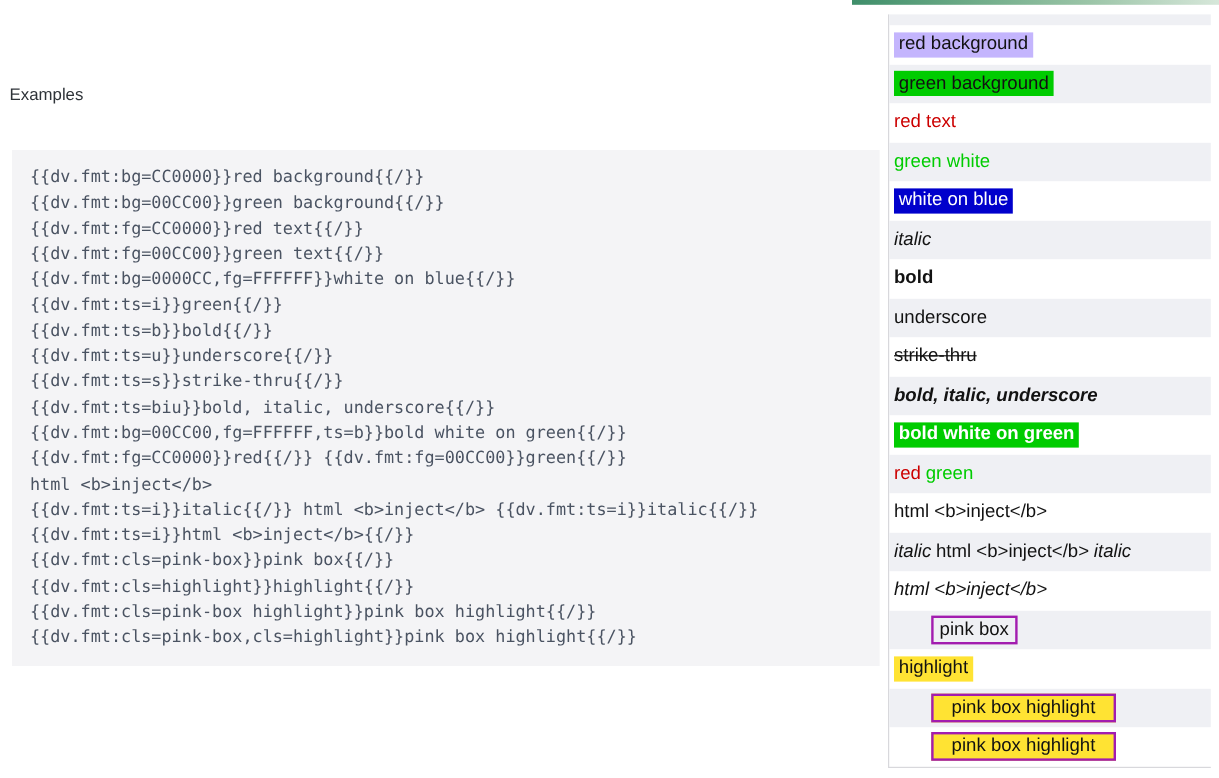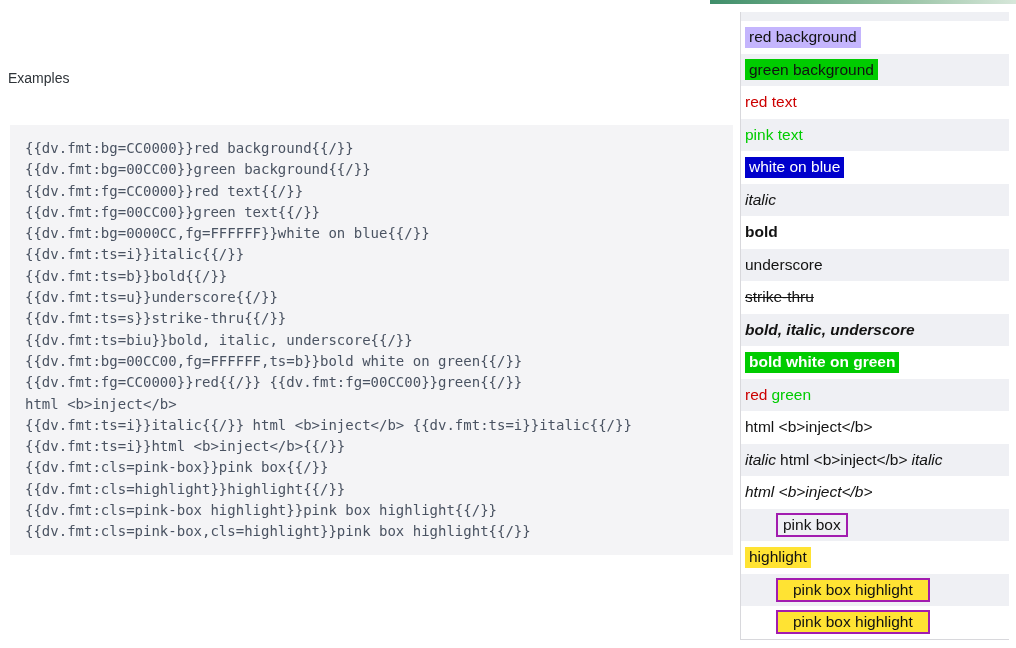--- a/index.html
+++ b/index.html
@@ -54,21 +54,21 @@
 <div class="canvas">
 
   <div class="heading">Examples</div>
 
   <div class="code">
     <div class="code-line">{{dv.fmt:bg=CC0000}}red background{{/}}</div>
     <div class="code-line">{{dv.fmt:bg=00CC00}}green background{{/}}</div>
     <div class="code-line">{{dv.fmt:fg=CC0000}}red text{{/}}</div>
     <div class="code-line">{{dv.fmt:fg=00CC00}}green text{{/}}</div>
     <div class="code-line">{{dv.fmt:bg=0000CC,fg=FFFFFF}}white on blue{{/}}</div>
-    <div class="code-line">{{dv.fmt:ts=i}}italic{{/}}</div>
+    <div class="code-line">{{dv.fmt:ts=i}}green{{/}}</div>
     <div class="code-line">{{dv.fmt:ts=b}}bold{{/}}</div>
     <div class="code-line">{{dv.fmt:ts=u}}underscore{{/}}</div>
     <div class="code-line">{{dv.fmt:ts=s}}strike-thru{{/}}</div>
     <div class="code-line">{{dv.fmt:ts=biu}}bold, italic, underscore{{/}}</div>
     <div class="code-line">{{dv.fmt:bg=00CC00,fg=FFFFFF,ts=b}}bold white on green{{/}}</div>
     <div class="code-line">{{dv.fmt:fg=CC0000}}red{{/}} {{dv.fmt:fg=00CC00}}green{{/}}</div>
     <div class="code-line">html &lt;b&gt;inject&lt;/b&gt;</div>
     <div class="code-line">{{dv.fmt:ts=i}}italic{{/}} html &lt;b&gt;inject&lt;/b&gt; {{dv.fmt:ts=i}}italic{{/}}</div>
     <div class="code-line">{{dv.fmt:ts=i}}html &lt;b&gt;inject&lt;/b&gt;{{/}}</div>
     <div class="code-line">{{dv.fmt:cls=pink-box}}pink box{{/}}</div>
@@ -85,21 +85,21 @@
     <div class="row">
       <span class="chip bg-red">red background</span>
     </div>
     <div class="row g">
       <span class="chip bg-green">green background</span>
     </div>
     <div class="row">
       <span class="fg-red">red text</span>
     </div>
     <div class="row g">
-      <span class="fg-green">pink text</span>
+      <span class="fg-green">green white</span>
     </div>
     <div class="row">
       <span class="chip bg-blue fg-white">white on blue</span>
     </div>
     <div class="row g">
       <span class="i">italic</span>
     </div>
     <div class="row">
       <span class="b">bold</span>
     </div>

